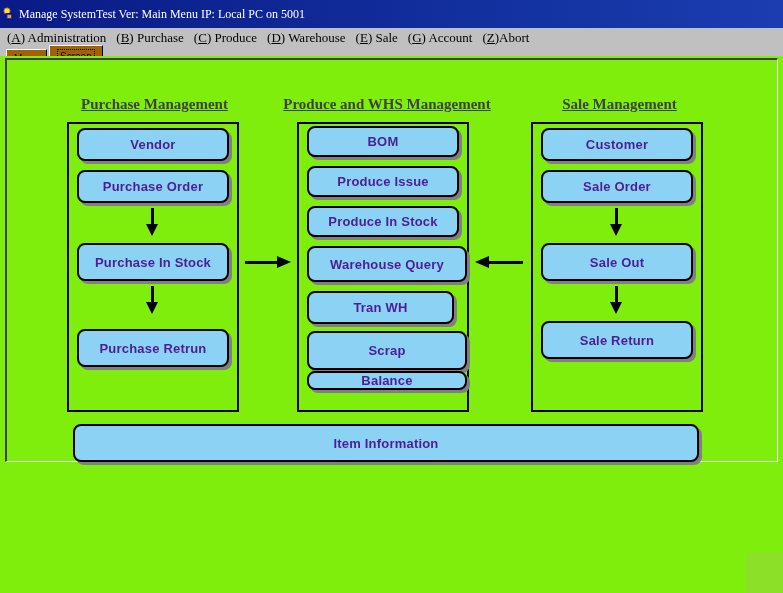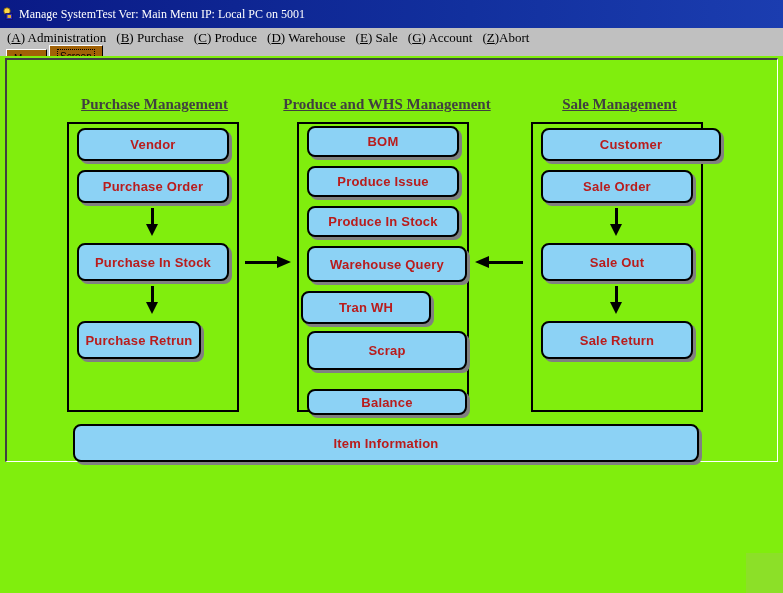--- a/index.html
+++ b/index.html
@@ -142,21 +142,21 @@
   
   .btn {
     position: absolute;
     background: #8cd2f5;
     border: 2px solid #000000;
     border-radius: 8px;
     box-shadow: 3px 3px 0 0 #808080;
     font-family: "Liberation Sans", sans-serif;
     font-size: 13px;
     font-weight: bold;
-    color: #b91c1c;
+    color: #4c1d95;
     display: flex;
     align-items: center;
     justify-content: center;
     box-sizing: border-box;
     cursor: default;
     text-align: center;
     letter-spacing: 0.2px;
   }
 
   
@@ -261,40 +261,40 @@
     <div class="btn" style="left:70px; top:110px; width:152px; height:33px;">Purchase Order</div>
     <div class="arrow-down" style="left:138px; top:148px;">
       <span class="shaft"></span>
         <span class="head"></span>
     </div>
     <div class="btn" style="left:70px; top:183px; width:152px; height:38px;">Purchase In Stock</div>
     <div class="arrow-down" style="left:138px; top:226px;">
       <span class="shaft"></span>
         <span class="head"></span>
     </div>
-    <div class="btn" style="left:70px; top:261px; width:124px; height:38px;">Purchase Retrun</div>
+    <div class="btn" style="left:70px; top:269px; width:152px; height:38px;">Purchase Retrun</div>
 
     <div class="arrow-right" style="left:238px; top:195px;">
       <span class="shaft"></span>
         <span class="head"></span>
     </div>
     <div class="arrow-left" style="left:468px; top:195px;">
       <span class="shaft"></span>
         <span class="head"></span>
     </div>
 
     <div class="btn" style="left:300px; top:66px; width:152px; height:31px;">BOM</div>
     <div class="btn" style="left:300px; top:106px; width:152px; height:31px;">Produce Issue</div>
     <div class="btn" style="left:300px; top:146px; width:152px; height:31px;">Produce In Stock</div>
     <div class="btn" style="left:300px; top:186px; width:160px; height:36px;">Warehouse Query</div>
-    <div class="btn" style="left:294px; top:231px; width:130px; height:33px;">Tran WH</div>
+    <div class="btn" style="left:300px; top:231px; width:147px; height:33px;">Tran WH</div>
     <div class="btn" style="left:300px; top:271px; width:160px; height:39px;">Scrap</div>
-    <div class="btn" style="left:300px; top:311px; width:160px; height:26px;margin-top:18px;">Balance</div>
-
-    <div class="btn" style="left:534px; top:68px; width:180px; height:33px;">Customer</div>
+    <div class="btn" style="left:300px; top:311px; width:160px; height:19px;">Balance</div>
+
+    <div class="btn" style="left:534px; top:68px; width:152px; height:33px;">Customer</div>
     <div class="btn" style="left:534px; top:110px; width:152px; height:33px;">Sale Order</div>
     <div class="arrow-down" style="left:602px; top:148px;">
       <span class="shaft"></span>
         <span class="head"></span>
     </div>
     <div class="btn" style="left:534px; top:183px; width:152px; height:38px;">Sale Out</div>
     <div class="arrow-down" style="left:602px; top:226px;">
       <span class="shaft"></span>
         <span class="head"></span>
     </div>

